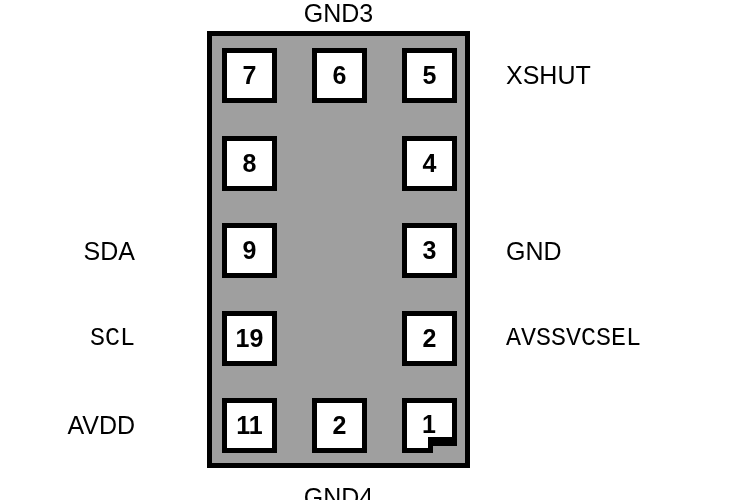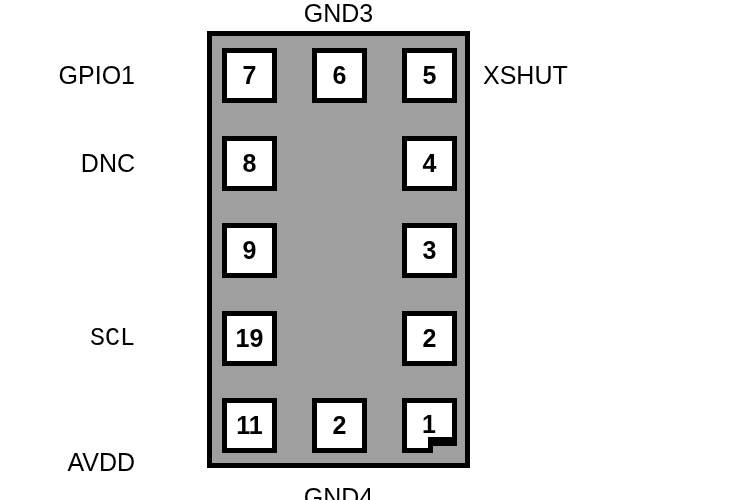--- a/index.html
+++ b/index.html
@@ -63,28 +63,28 @@
     width: 263px;
     text-align: center;
   }
   .net-top { top: -2px; }
   .net-bottom { top: 470px; margin-top: 12px; }
   .lbl-left {
     right: 553px;
     text-align: right;
   }
   .lbl-right {
-    left: 483px;
+    left: 506px;
     text-align: center;
   }
   .row1 { top: 60px; }
   .row2 { top: 148px; }
   .row3 { top: 236px; }
   .row4 { top: 324px; font-family: Liberation Mono, monospace; }
-  .row5 { top: 410px; margin-top: 37px; }
+  .row5 { top: 410px; }
 </style>
 </head>
 <body>
 
 <div class="canvas">
 
   <div class="net-label net-top">GND3</div>
   <div class="net-label net-bottom">GND4</div>
 
   <div class="chip"></div>
@@ -125,20 +125,21 @@
   </div>
   <div class="pad" style="left:312px;top:398px">
     <span>2</span>
   </div>
   <svg class="pad1" width="55" height="55" viewBox="0 0 55 55">
     <path d="M0,0 H55 V48 H31 V55 H0 Z" fill="#000000"></path>
     <path d="M5,5 H50 V39 H26 V50 H5 Z" fill="#ffffff"></path>
     <text class="pinnum-svg" x="27" y="35" text-anchor="middle">1</text>
   </svg>
 
-  <div class="net-label lbl-left row1">GPIO1</div>
-  <div class="net-label lbl-left row2">DNC</div>
+  <div class="net-label lbl-left row3">SDA</div>
   <div class="net-label lbl-left row4">SCL</div>
   <div class="net-label lbl-left row5">AVDD</div>
 
   <div class="net-label lbl-right row1">XSHUT</div>
+  <div class="net-label lbl-right row3">GND</div>
+  <div class="net-label lbl-right row4">AVSSVCSEL</div>
 
 </div>
 
 </body></html>

